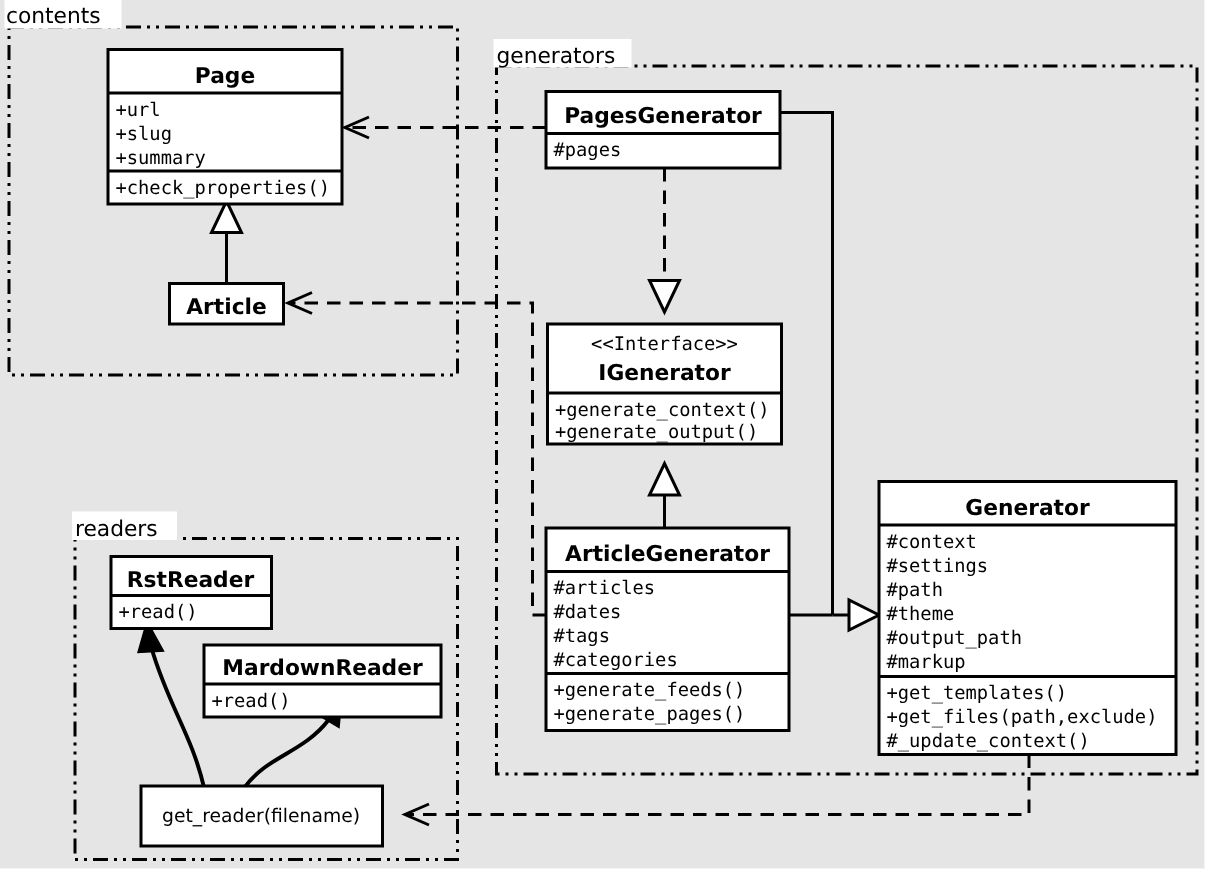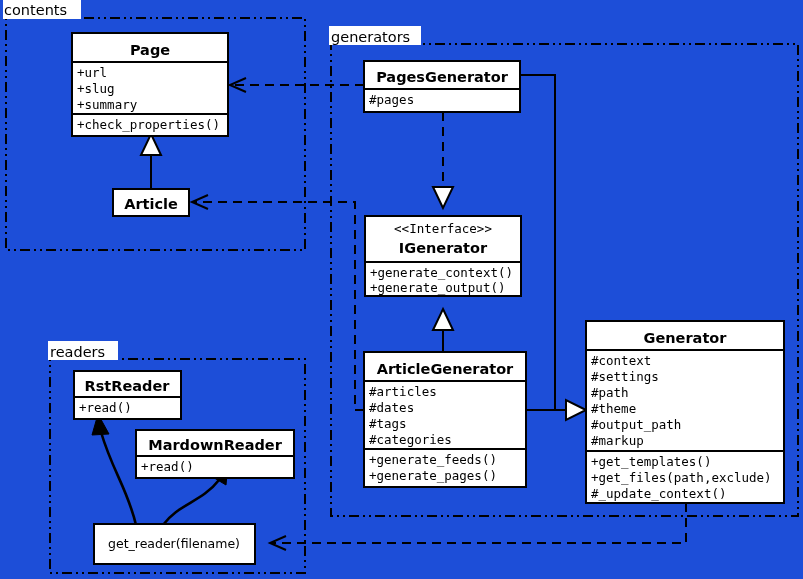--- a/index.html
+++ b/index.html
@@ -1,18 +1,18 @@
 <!DOCTYPE html>
 <html><head>
 <meta charset="utf-8">
 <style>
   html,body{margin:0;padding:0;background:#ffffff;}
   body{width:803px;height:579px;overflow:hidden;
        font-family:"DejaVu Sans","Liberation Sans",sans-serif;}
-  #stage{position:relative;width:803px;height:579px;background:#1d4ed8;}
+  #stage{position:relative;width:803px;height:579px;background:#e5e5e5;}
   svg{position:absolute;top:0;left:0;width:803px;height:579px;}
   .cls-box{fill:#ffffff;stroke:#000000;stroke-width:2;}
   .cls-div{stroke:#000000;stroke-width:2;}
   .pkg{fill:none;stroke:#000000;stroke-width:2;stroke-dasharray:10 4 2 4 2 4;}
   .dep{fill:none;stroke:#000000;stroke-width:2;stroke-dasharray:9 6;}
   .solid{fill:none;stroke:#000000;stroke-width:2;}
   .curve{fill:none;stroke:#000000;stroke-width:2.6;}
   .filled{fill:#000000;stroke:#000000;stroke-width:1;}
   .hollow{fill:#ffffff;stroke:#000000;stroke-width:2;}
   text{fill:#000000;}

